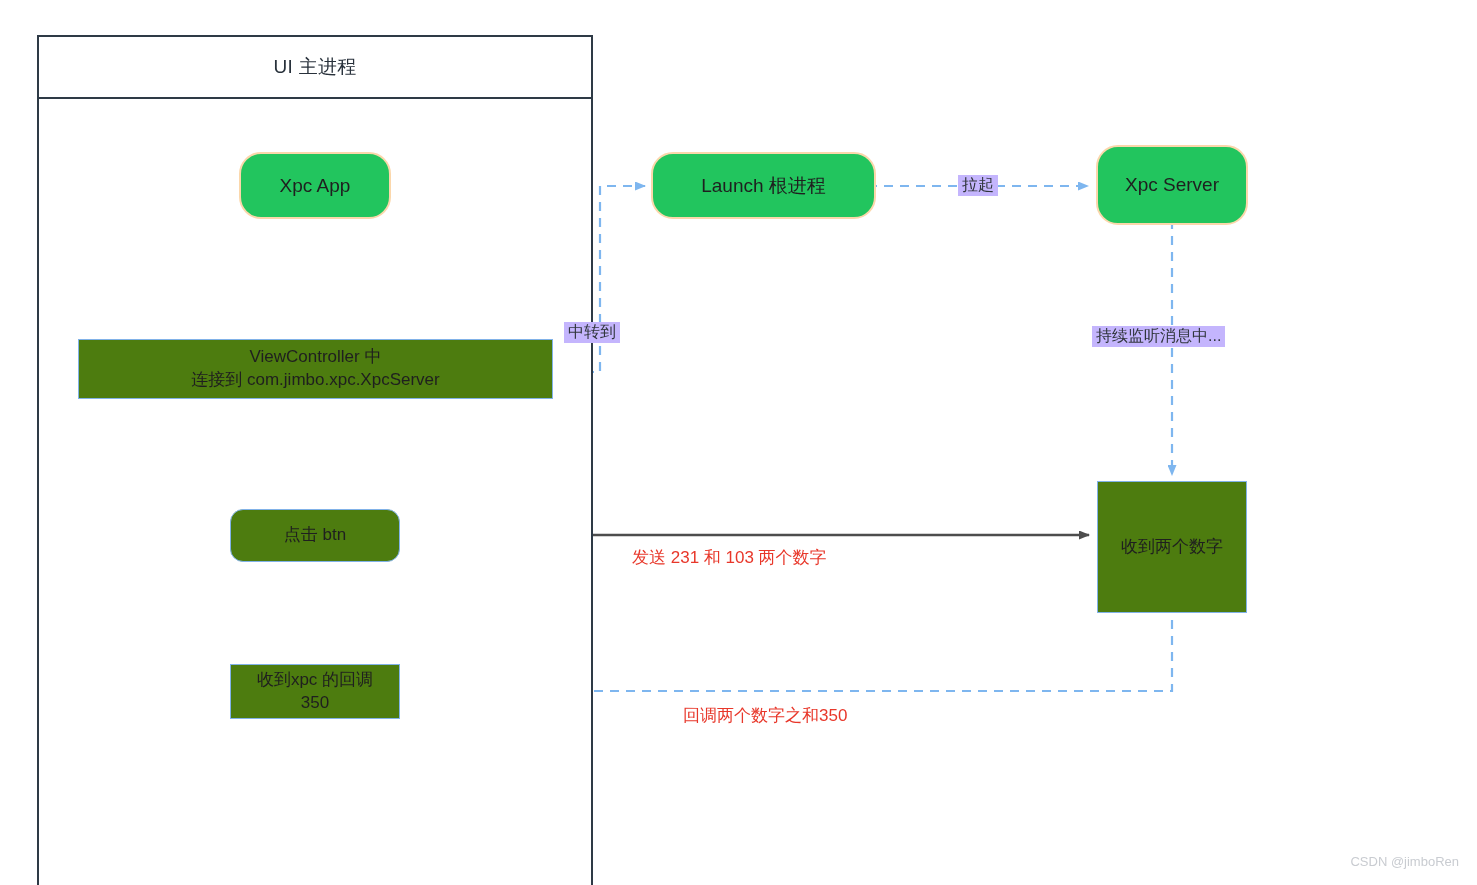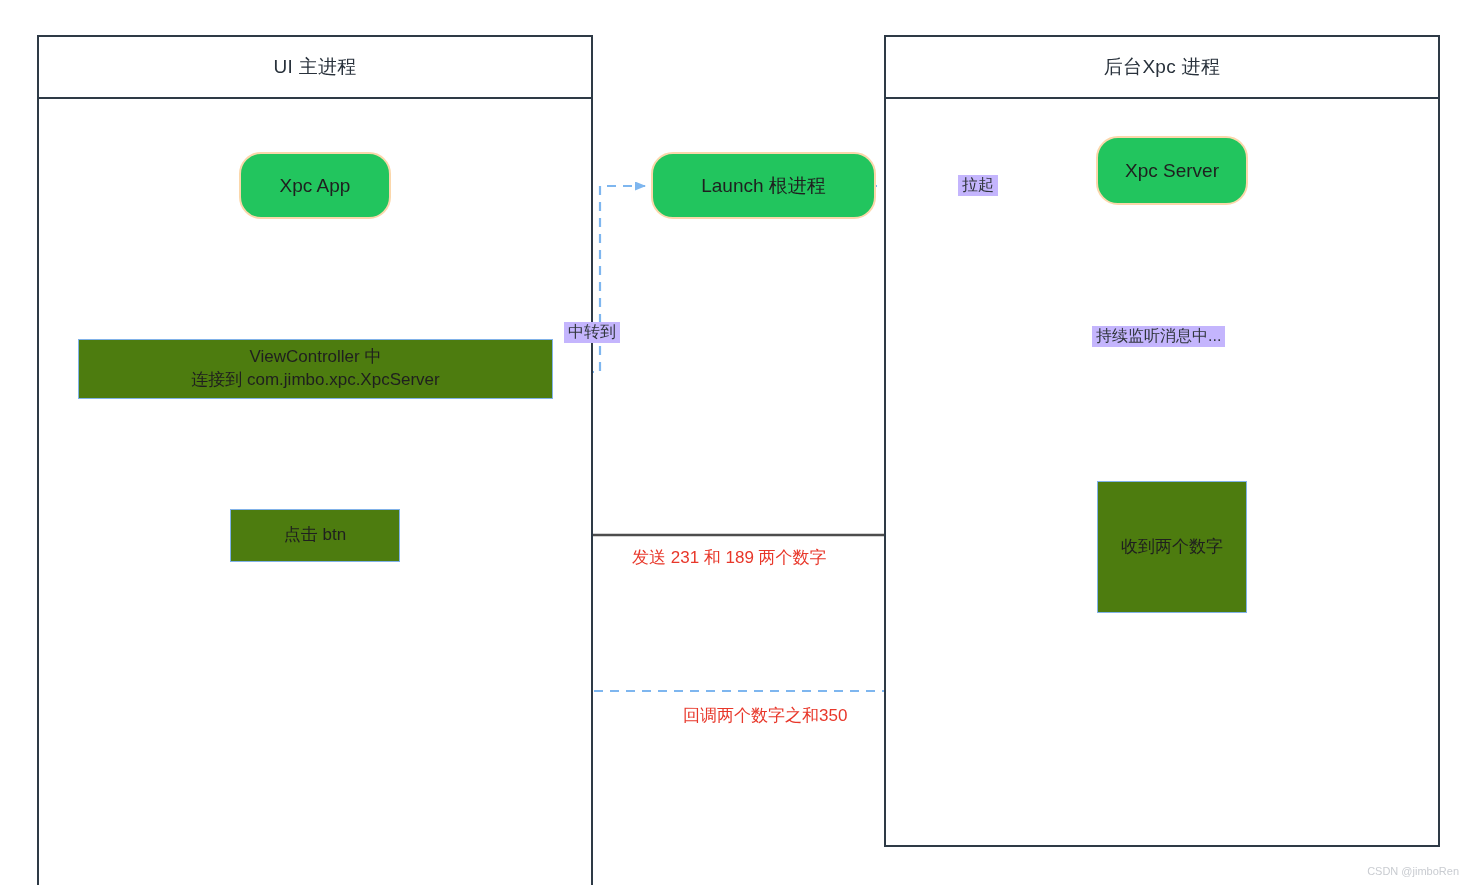--- a/index.html
+++ b/index.html
@@ -97,22 +97,22 @@
     top: 0;
     width: 1477px;
     height: 885px;
     pointer-events: none;
   }
 
   
   .watermark {
     position: absolute;
     right: 18px;
-    bottom: 8px;
-    font-size: 11px;
+    bottom: 16px;
+    font-size: 13px;
     color: #c9ccd1;
     white-space: nowrap;
   }
 </style>
 </head>
 <body>
 
 <div id="canvas">
 
   <svg id="edges" viewBox="0 0 1477 885" width="1477" height="885" xmlns="http://www.w3.org/2000/svg">
@@ -153,66 +153,65 @@
       <path d="M1172,588 L1172,691 L408,691" stroke="#7eb6ef" stroke-width="2.2" fill="none" stroke-dasharray="9 7" marker-end="url(#arrow-blue)"></path>
     </g>
   </svg>
 
   <div class="lane" style="left:37px; top:35px; width:556px; height:852px;text-align:right;">
     <div class="lane-header">
       <span class="lane-title">UI 主进程</span>
     </div>
   </div>
 
-  <div class="lane" style="left:884px; top:35px; width:556px; height:812px;">
-    <div class="lane-header">
-      <span class="lane-title">后台Xpc 进程</span>
-    </div>
-  </div>
 
   <div class="node node-rounded" style="left:239px; top:152px; width:152px; height:67px;">
     <span class="node-text">Xpc App</span>
   </div>
 
   <div class="node node-rounded" style="left:651px; top:152px; width:225px; height:67px;">
     <span class="node-text">Launch 根进程</span>
   </div>
 
-  <div class="node node-rounded" style="left:1096px; top:136px; width:152px; height:69px;">
+  <div class="node node-rounded" style="left:1096px; top:145px; width:152px; height:80px;">
     <span class="node-text">Xpc Server</span>
   </div>
 
   <div class="node node-rect" style="left:78px; top:339px; width:475px; height:60px;">
     <span class="node-text">ViewController  中
 连接到 com.jimbo.xpc.XpcServer</span>
   </div>
 
-  <div class="node node-rect" style="left:230px; top:509px; width:170px; height:53px;">
+  <div class="node node-rect" style="left:230px; top:509px; width:170px; height:53px;border-radius:13px;">
     <span class="node-text">点击 btn</span>
   </div>
 
   <div class="node node-rect" style="left:1097px; top:481px; width:150px; height:132px;">
     <span class="node-text">收到两个数字</span>
   </div>
 
+  <div class="node node-rect" style="left:230px; top:664px; width:170px; height:55px;">
+    <span class="node-text">收到xpc 的回调
+350</span>
+  </div>
 
   <div class="edge-label plain-bg" style="left:564px; top:322px;">
     <span>中转到</span>
   </div>
 
   <div class="edge-label plain-bg" style="left:958px; top:175px;">
     <span>拉起</span>
   </div>
 
   <div class="edge-label plain-bg" style="left:1092px; top:326px;">
     <span>持续监听消息中...</span>
   </div>
 
   <div class="edge-label red" style="left:628px; top:546px;">
-    <span>发送 231 和 189 两个数字</span>
+    <span>发送 231 和 103 两个数字</span>
   </div>
 
   <div class="edge-label red" style="left:679px; top:704px;">
     <span>回调两个数字之和350</span>
   </div>
 
   <div class="watermark">
     <span>CSDN @jimboRen</span>
   </div>
 

